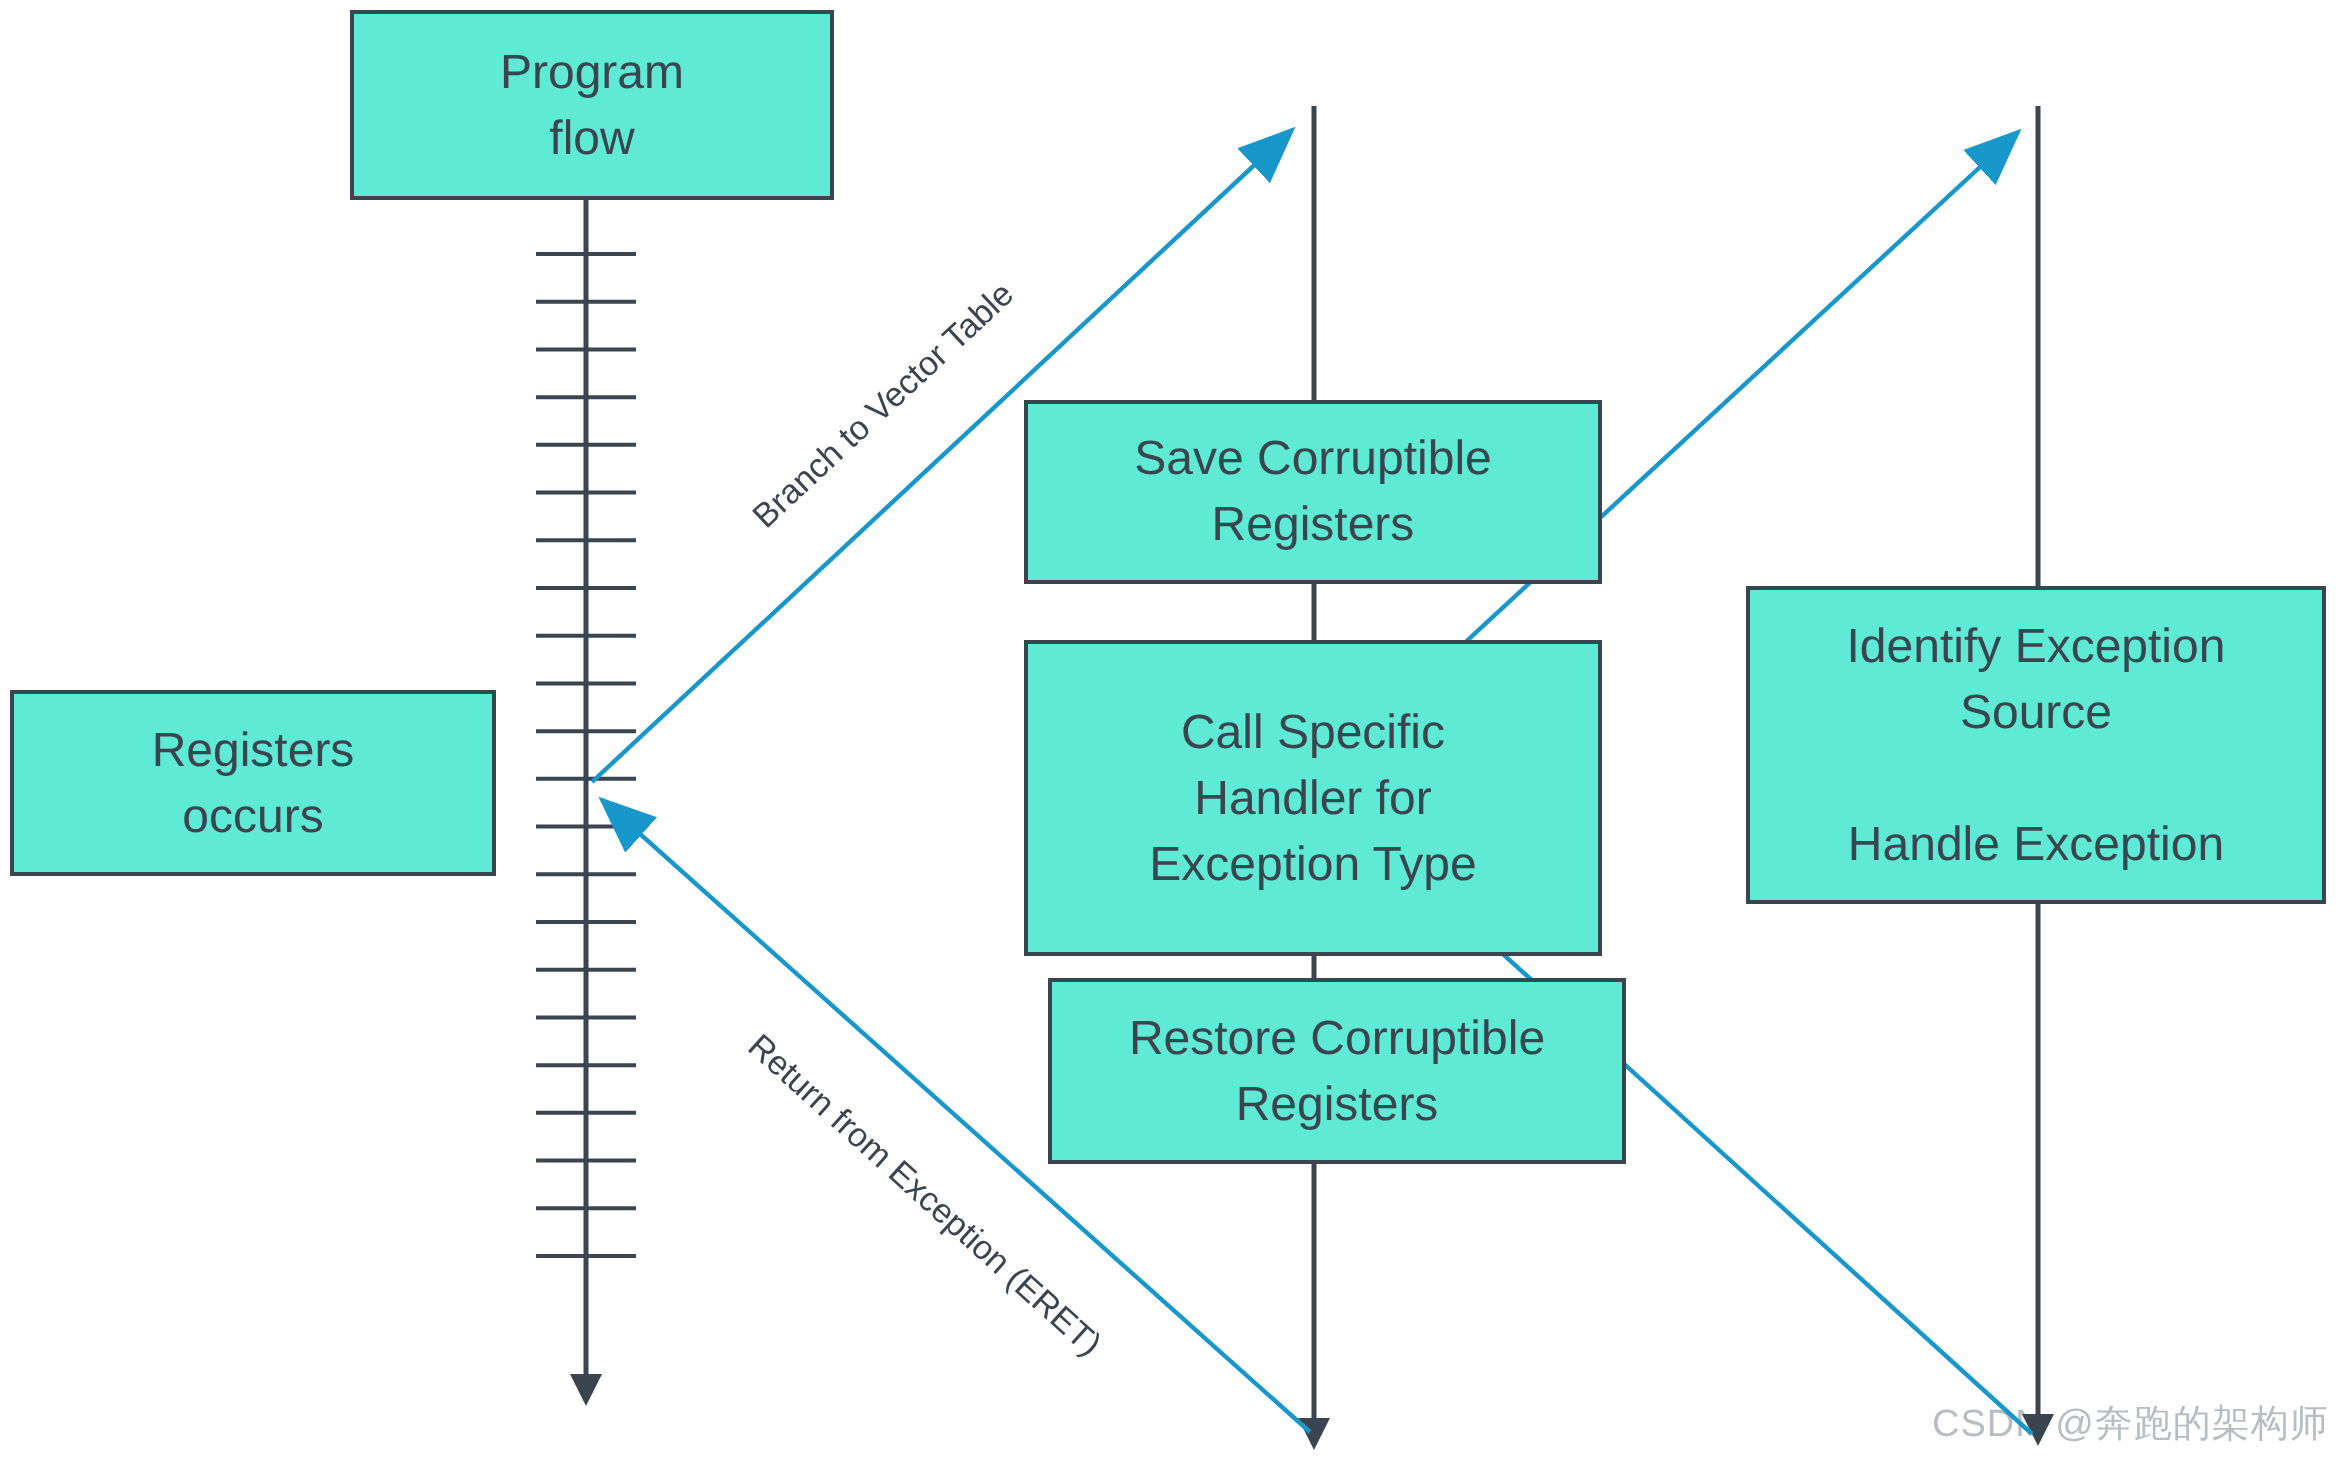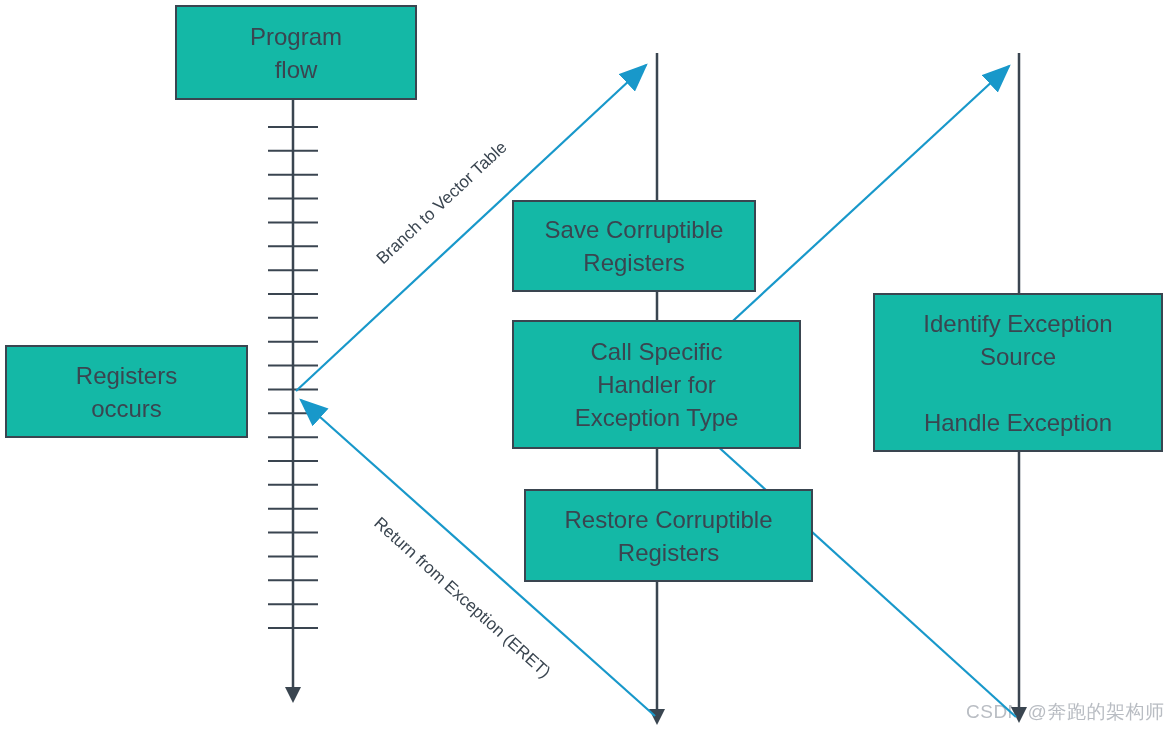--- a/index.html
+++ b/index.html
@@ -4,21 +4,21 @@
 <style>
   html,body{margin:0;padding:0;}
   body{
     width:1176px;height:733px;position:relative;overflow:hidden;
     background:#ffffff;
     font-family:"Liberation Sans", sans-serif;
   }
   #canvas-svg{position:absolute;left:0;top:0;z-index:1;}
   .node-box{
     position:absolute;z-index:2;box-sizing:border-box;
-    background:#14b8a6;border:2px solid #3a4550;
+    background:#5eead4;border:2px solid #3a4550;
     display:flex;align-items:center;justify-content:center;
     text-align:center;color:#3a4550;
   }
   .node-box .node-label{
     white-space:pre-line;font-size:24px;line-height:33px;
   }
   .arrow-label{
     position:absolute;z-index:2;white-space:nowrap;
     font-size:17px;color:#3a4550;
   }
@@ -97,26 +97,26 @@
 <div class="node-box" style="left:175px;top:5px;width:242px;height:95px;">
   <span class="node-label">Program
 flow</span>
 </div>
 
 <div class="node-box" style="left:5px;top:345px;width:243px;height:93px;">
   <span class="node-label">Registers
 occurs</span>
 </div>
 
-<div class="node-box" style="left:512px;top:200px;width:244px;height:92px;">
+<div class="node-box" style="left:512px;top:200px;width:289px;height:92px;">
   <span class="node-label">Save Corruptible
 Registers</span>
 </div>
 
-<div class="node-box" style="left:512px;top:320px;width:289px;height:129px;justify-content:center;">
+<div class="node-box" style="left:512px;top:320px;width:289px;height:158px;justify-content:center;">
   <span class="node-label">Call Specific
 Handler for
 Exception Type</span>
 </div>
 
 <div class="node-box" style="left:512px;top:489px;width:289px;height:93px;margin-left:12px;">
   <span class="node-label">Restore Corruptible
 Registers</span>
 </div>
 

